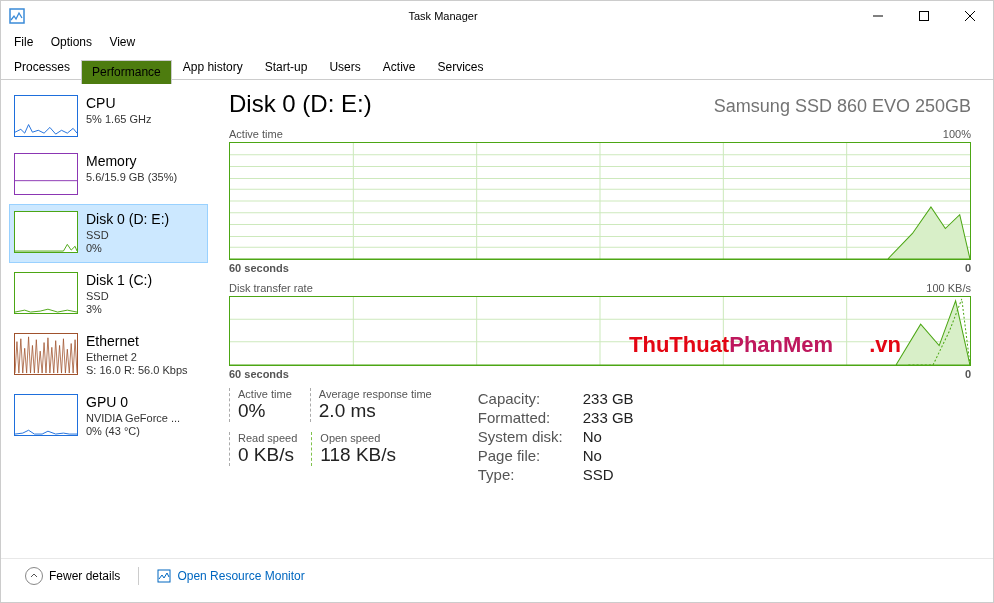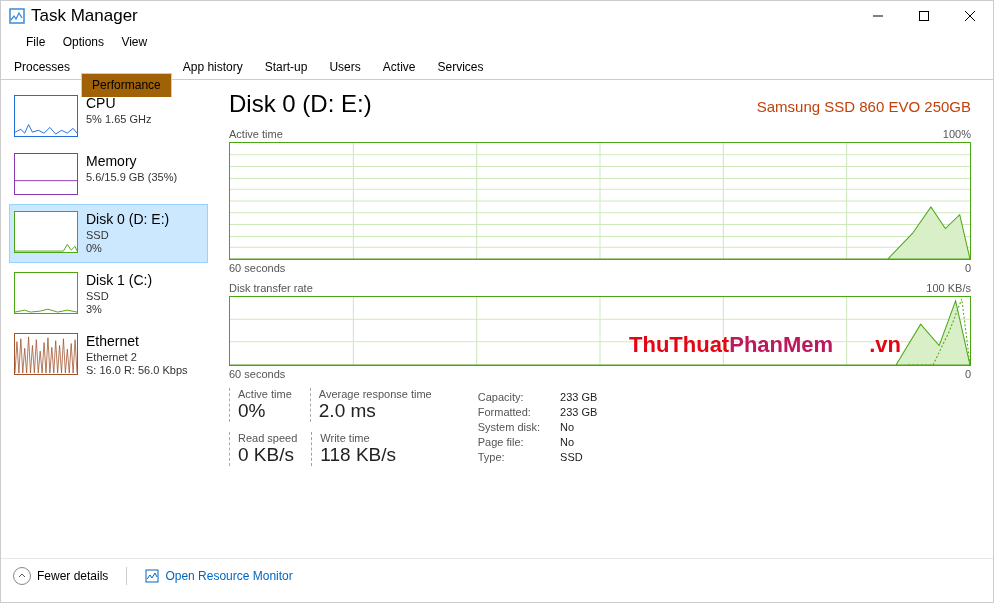--- a/index.html
+++ b/index.html
@@ -1,70 +1,70 @@
 <!DOCTYPE html>
 <html><head>
 <meta charset="utf-8">
 <style>
   * { box-sizing: border-box; margin: 0; padding: 0; font-family: "Segoe UI", Arial, sans-serif; }
   body { background: #fff; width: 994px; height: 603px; overflow: hidden; font-size: 12px; color: #000; border: 1px solid #ccc; }
 
   
   .titlebar { height: 30px; display: flex; align-items: center; padding: 0 0 0 8px; }
   .titlebar .app-icon { width: 16px; height: 16px; margin-right: 6px; }
-  .titlebar .title { font-size: 17px; flex: 1; }
+  .titlebar .title { font-size: 11px; flex: 1; text-align: center; }
   .win-controls { display: flex; height: 100%; }
   .win-btn { width: 46px; height: 100%; display: flex; align-items: center; justify-content: center; }
   .win-btn svg { width: 10px; height: 10px; }
 
   
-  .menubar { padding: 2px 6px 4px 18px; }
+  .menubar { padding: 2px 6px 4px 6px; }
   .menubar span { display: inline-block; padding: 2px 7px; font-size: 12px; }
 
   
   .tabstrip { display: flex; align-items: flex-start; border-bottom: 1px solid #ccc; padding-left: 2px; }
   .tab { padding: 4px 10px 5px 10px; font-size: 12px; border: 1px solid transparent; border-bottom: none; cursor: default; }
-  .tab.active { border-color: #ccc; background: #a16207; position: relative; top: 18px; }
+  .tab.active { border-color: #ccc; background: #4d7c0f; position: relative; top: 5px; }
 
   
   .main { display: flex; height: 478px; }
   .sidebar { width: 212px; padding: 8px 4px 0 8px; border-right: 1px solid transparent; display: flex; flex-direction: column; gap: 2px; }
   .side-item { display: flex; gap: 8px; padding: 6px 4px; border: 1px solid transparent; }
   .side-item.selected { background: #cce8ff; border: 1px solid #99d1ff; }
   .thumb { width: 64px; height: 42px; border: 1px solid #999; background: #fff; position: relative; overflow: hidden; flex-shrink: 0; }
   .thumb svg { position: absolute; inset: 0; width: 100%; height: 100%; }
   .side-text { display: flex; flex-direction: column; justify-content: flex-start; line-height: 1.25; }
   .side-title { font-size: 14px; }
   .side-sub { font-size: 11px; color: #333; }
 
   .detail { flex: 1; padding: 10px 22px 0 16px; }
   .detail-header { display: flex; align-items: baseline; margin-bottom: 10px; }
   .detail-title { font-size: 24px; font-weight: 400; flex: 1; }
-  .detail-model { font-size: 15px; color: #c2410c; }
+  .detail-model { font-size: 18px; color: #737373; }
 
   .chart-block { margin-bottom: 6px; }
   .chart-labels { display: flex; justify-content: space-between; font-size: 11px; color: #555; margin-bottom: 2px; }
   .chart-box { border: 1px solid #4ca614; height: 118px; position: relative; background: #fff; }
   .chart-box.small { height: 70px; }
   .chart-box svg { position: absolute; inset: 0; width: 100%; height: 100%; }
   .grid line { stroke: #cde9bc; stroke-width: 1; }
-  .axis-bottom { display: flex; justify-content: space-between; font-size: 11px; color: #555; margin: 2px 0 8px 0; }
+  .axis-bottom { display: flex; justify-content: space-between; font-size: 11px; color: #555; margin: 2px 0 8px 0; font-weight: bold; }
 
   .stats-row { display: flex; gap: 24px; margin-top: 8px; }
   .stat-col { border-left: 1px dashed #aaa; padding-left: 8px; }
   .stat-col:first-child { border-left: 1px dashed #aaa; }
   .stat-label { font-size: 11px; color: #555; }
   .stat-value { font-size: 19px; color: #222; }
 
-  .info-table { margin-left: 20px; font-size: 11px; color: #555; }
+  .info-table { margin-left: 20px; font-size: 15px; color: #555; }
   .info-table td:first-child { padding-right: 18px; }
   .info-table td:last-child { color: #222; }
 
   
-  .footer { border-top: 1px solid #e8e8e8; padding: 8px 12px; display: flex; align-items: center; gap: 18px; }
+  .footer { border-top: 1px solid #e8e8e8; padding: 8px 24px; display: flex; align-items: center; gap: 18px; }
   .fewer { display: flex; align-items: center; gap: 6px; font-size: 12px; }
   .fewer .circ { width: 18px; height: 18px; border: 1px solid #888; border-radius: 50%; display: flex; align-items: center; justify-content: center; }
   .reslink { color: #0067c0; font-size: 12px; display: flex; align-items: flex-start; gap: 6px; }
   .sepv { width: 1px; height: 18px; background: #ccc; }
 
   .watermark { position: absolute; left: 380px; top: 252px; font-size: 22px; font-weight: 700; pointer-events: none; white-space: nowrap; z-index: 5; }
   .wm-red { color: #e30613; margin-left: 36px; }
   .wm-gray { color: #be185d; }
 </style>
 </head>
@@ -172,20 +172,32 @@
           <polyline fill="none" stroke="#a0522d" stroke-width="0.8" points="0,41 2,8 4,41 6,5 8,41 10,15 12,41 14,3 16,41 18,12 20,41 22,6 24,41 26,18 28,41 30,9 32,41 34,4 36,41 38,14 40,41 42,7 44,41 46,12 48,41 50,5 52,41 54,16 56,41 58,10 60,41 62,6 64,41"></polyline>
         </svg>
       </div>
       <div class="side-text">
         <span class="side-title">Ethernet</span>
         <span class="side-sub">Ethernet 2</span>
         <span class="side-sub">S: 16.0  R: 56.0 Kbps</span>
       </div>
     </div>
 
+    <div class="side-item">
+      <div class="thumb" style="border-color:#1e6fdc">
+        <svg viewBox="0 0 64 42" preserveAspectRatio="none">
+            <polyline fill="none" stroke="#1e6fdc" stroke-width="1" points="0,41 8,40 14,37 20,41 28,41 34,38 42,41 50,40 56,41 64,41"></polyline>
+          </svg>
+      </div>
+      <div class="side-text">
+        <span class="side-title">GPU 0</span>
+        <span class="side-sub">NVIDIA GeForce ...</span>
+        <span class="side-sub">0%  (43 °C)</span>
+      </div>
+    </div>
   </div>
 
   <div class="detail" style="position:relative">
     <div class="detail-header">
       <span class="detail-title">Disk 0 (D: E:)</span>
       <span class="detail-model">Samsung SSD 860 EVO 250GB</span>
     </div>
 
     <div class="watermark">
       <span class="wm-red">ThuThuat</span><span class="wm-gray">PhanMem</span><span class="wm-red">.vn</span>
@@ -260,21 +272,21 @@
             <div class="stat-label">Average response time</div>
             <div class="stat-value">2.0 ms</div>
           </div>
         </div>
         <div style="display:flex; gap:14px; margin-top:10px">
           <div class="stat-col">
             <div class="stat-label">Read speed</div>
             <div class="stat-value">0 KB/s</div>
           </div>
           <div class="stat-col" style="border-left-color:#7fc24b">
-            <div class="stat-label">Write time</div>
+            <div class="stat-label">Open speed</div>
             <div class="stat-value">118 KB/s</div>
           </div>
         </div>
       </div>
 
       <table class="info-table">
         <tbody>
             <tr>
               <td>Capacity:</td>
               <td>233 GB</td>

